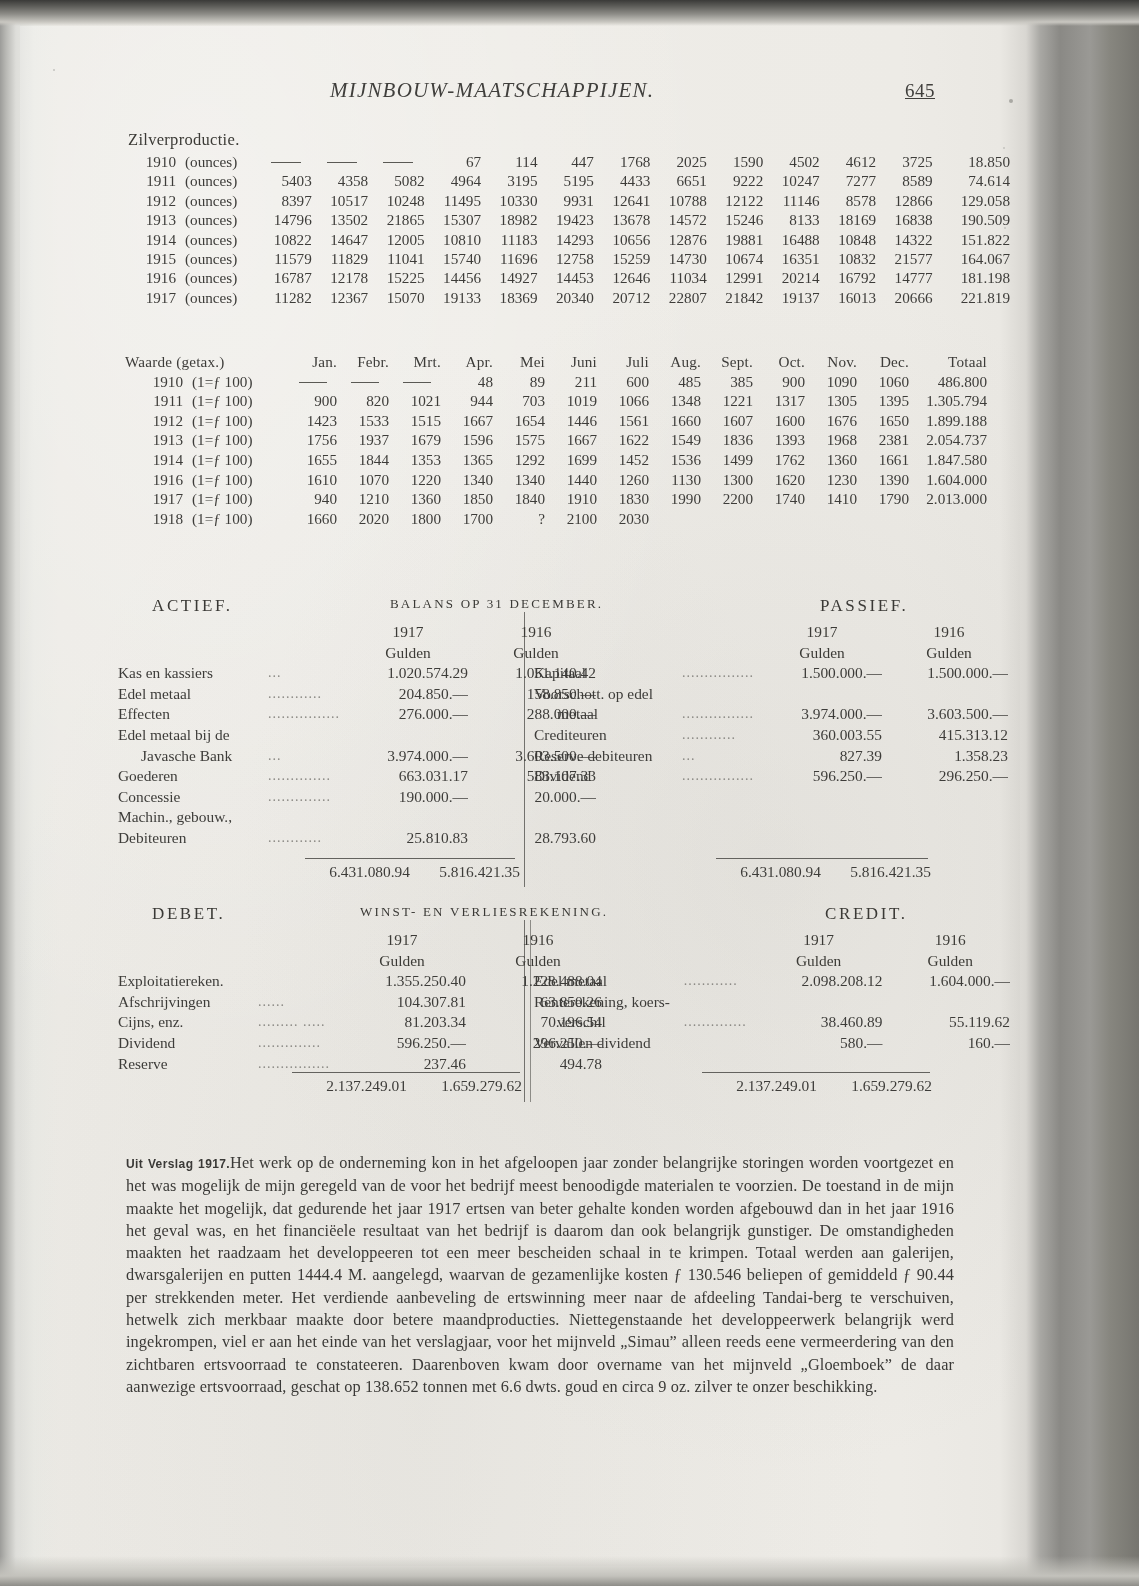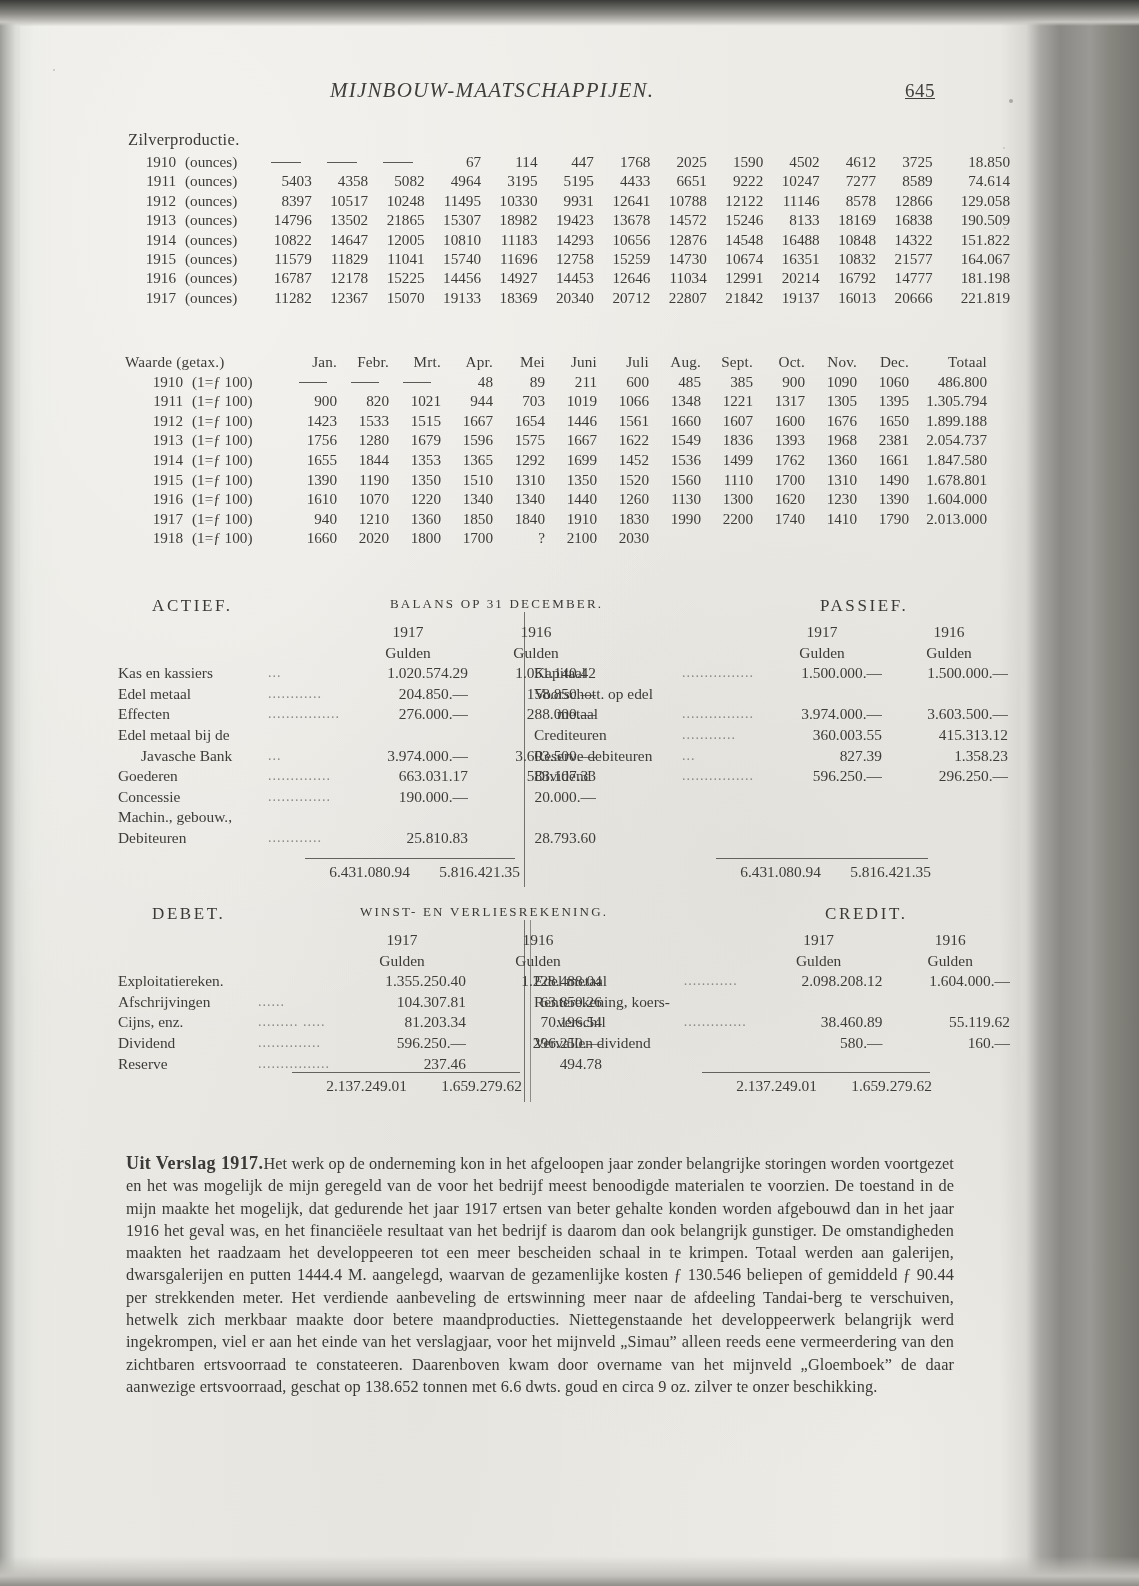--- a/index.html
+++ b/index.html
@@ -101,21 +101,21 @@
   .acct tr.hd td{text-align:center;color:#35342f;}
   .totrule{position:absolute;border-top:1.4px solid #5f5e59;height:0;}
   .totline{position:absolute;font-size:15.4px;color:#373633;white-space:nowrap;}
 
   
   #verslag{
     position:absolute;left:126px;top:1152px;width:828px;
     font-size:16.3px;line-height:22.3px;text-align:justify;color:#343330;
     letter-spacing:.1px;
   }
-  #verslag b{font-family:Liberation Serif, serif;font-size:18px;letter-spacing:.4px;}
+  #verslag b{font-family:Liberation Sans, sans-serif;font-size:12px;letter-spacing:.4px;}
 
   
   .speck{position:absolute;background:#6e6d68;border-radius:50%;opacity:.5;}
 </style>
 </head>
 <body>
 
 <div id="scan">
   <div class="mottle"></div>
 </div>
@@ -198,21 +198,21 @@
           <tr>
             <td class="lbl"><span style="display:inline-block;width:48px;text-align:right;">1914</span><span style="display:inline-block;padding-left:9px;">(ounces)</span></td>
             <td class="n">10822</td>
             <td class="n">14647</td>
             <td class="n">12005</td>
             <td class="n">10810</td>
             <td class="n">11183</td>
             <td class="n">14293</td>
             <td class="n">10656</td>
             <td class="n">12876</td>
-            <td class="n">14548</td>
+            <td class="n">19881</td>
             <td class="n">16488</td>
             <td class="n">10848</td>
             <td class="n">14322</td>
             <td class="n tot">151.822</td>
           </tr>
           <tr>
             <td class="lbl"><span style="display:inline-block;width:48px;text-align:right;">1915</span><span style="display:inline-block;padding-left:9px;">(ounces)</span></td>
             <td class="n">11579</td>
             <td class="n">11829</td>
             <td class="n">11041</td>
@@ -326,21 +326,21 @@
             <td class="n">1660</td>
             <td class="n">1607</td>
             <td class="n">1600</td>
             <td class="n">1676</td>
             <td class="n">1650</td>
             <td class="tot">1.899.188</td>
           </tr>
           <tr>
             <td class="lbl"><span style="display:inline-block;width:58px;text-align:right;">1913</span><span style="display:inline-block;padding-left:9px;">(1=ƒ 100)</span></td>
             <td class="n">1756</td>
-            <td class="n">1280</td>
+            <td class="n">1937</td>
             <td class="n">1679</td>
             <td class="n">1596</td>
             <td class="n">1575</td>
             <td class="n">1667</td>
             <td class="n">1622</td>
             <td class="n">1549</td>
             <td class="n">1836</td>
             <td class="n">1393</td>
             <td class="n">1968</td>
             <td class="n">2381</td>
@@ -356,36 +356,20 @@
             <td class="n">1699</td>
             <td class="n">1452</td>
             <td class="n">1536</td>
             <td class="n">1499</td>
             <td class="n">1762</td>
             <td class="n">1360</td>
             <td class="n">1661</td>
             <td class="tot">1.847.580</td>
           </tr>
           <tr>
-            <td class="lbl"><span style="display:inline-block;width:58px;text-align:right;">1915</span><span style="display:inline-block;padding-left:9px;">(1=ƒ 100)</span></td>
-            <td class="n">1390</td>
-            <td class="n">1190</td>
-            <td class="n">1350</td>
-            <td class="n">1510</td>
-            <td class="n">1310</td>
-            <td class="n">1350</td>
-            <td class="n">1520</td>
-            <td class="n">1560</td>
-            <td class="n">1110</td>
-            <td class="n">1700</td>
-            <td class="n">1310</td>
-            <td class="n">1490</td>
-            <td class="tot">1.678.801</td>
-          </tr>
-          <tr>
             <td class="lbl"><span style="display:inline-block;width:58px;text-align:right;">1916</span><span style="display:inline-block;padding-left:9px;">(1=ƒ 100)</span></td>
             <td class="n">1610</td>
             <td class="n">1070</td>
             <td class="n">1220</td>
             <td class="n">1340</td>
             <td class="n">1340</td>
             <td class="n">1440</td>
             <td class="n">1260</td>
             <td class="n">1130</td>
             <td class="n">1300</td>

